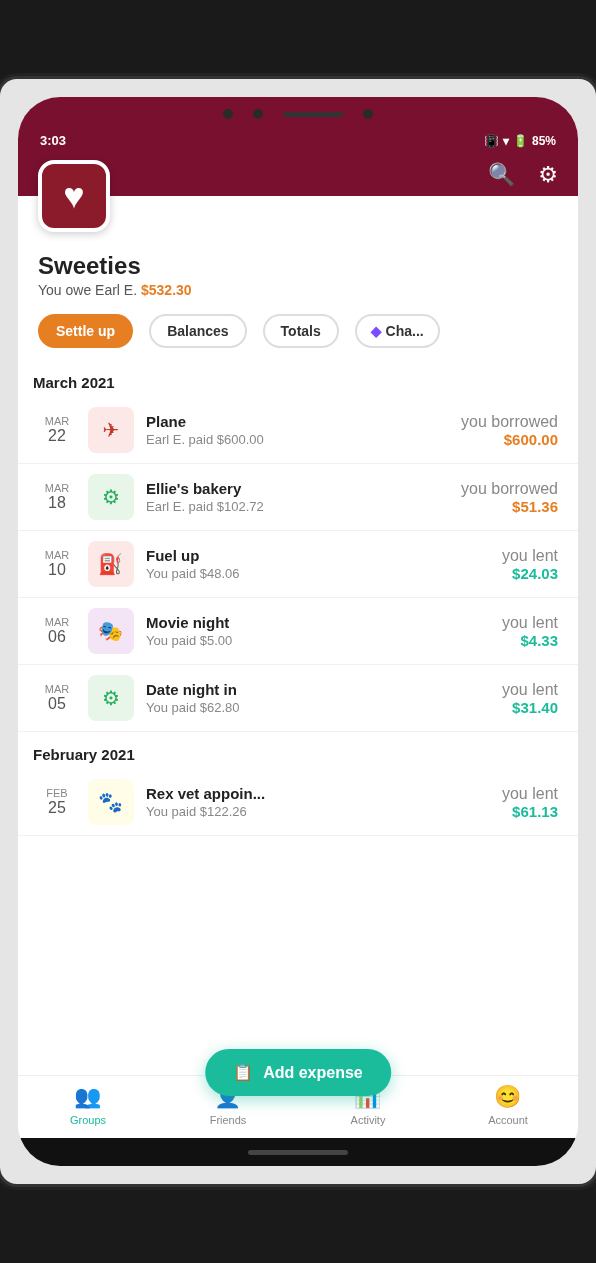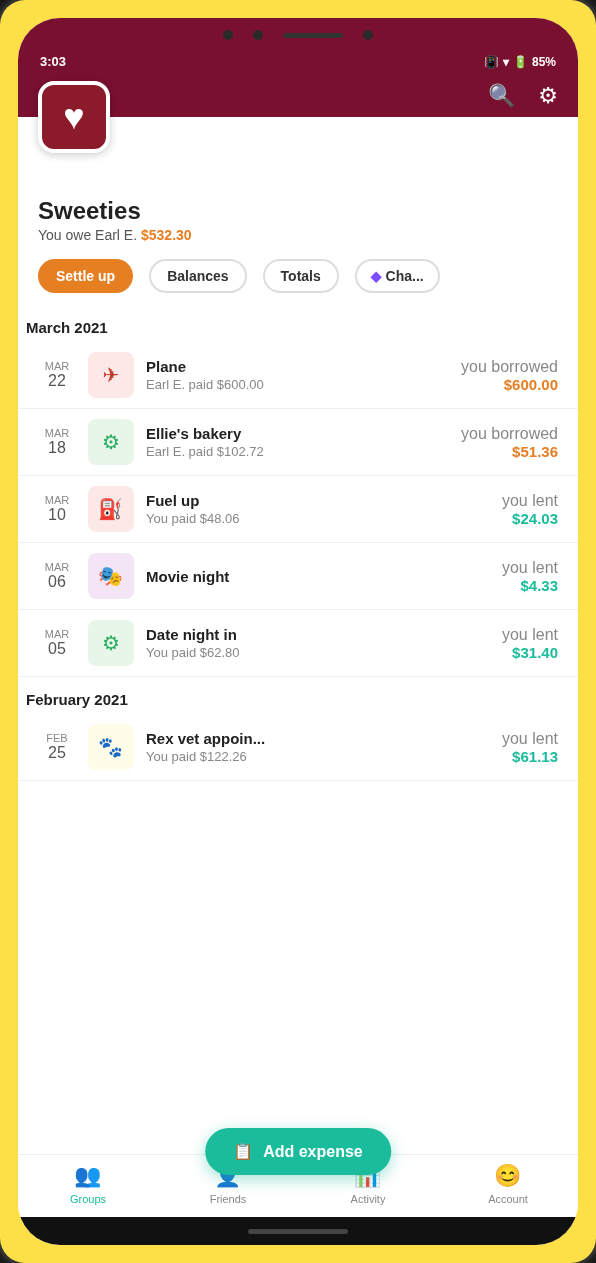--- a/index.html
+++ b/index.html
@@ -6,23 +6,23 @@
     body {
       background: #1a1a1a;
       display: flex;
       justify-content: center;
       align-items: center;
       min-height: 100vh;
       font-family: 'Helvetica Neue', Arial, sans-serif;
     }
     .phone-frame {
       width: 596px;
-      height: 1263px;
-      background: #fde047;
-      border-radius: 25px;
+      height: 1105px;
+      background: #e5e5e5;
+      border-radius: 17px;
       position: relative;
       overflow: hidden;
       box-shadow: 0 0 0 3px #333, 0 0 0 6px #222;
     }
     .phone-screen {
       position: absolute;
       top: 18px;
       left: 18px;
       right: 18px;
       bottom: 18px;
@@ -75,21 +75,20 @@
     }
     .app-icon-heart {
       color: white;
       font-size: 36px;
       line-height: 1;
     }
     
     .group-info {
       padding: 8px 20px 12px;
       background: #fff;
-      margin-top: 24px;
     }
     .group-name {
       font-size: 24px;
       font-weight: 700;
       color: #222;
     }
     .group-owe {
       font-size: 14px;
       color: #555;
       margin-top: 2px;
@@ -139,21 +138,21 @@
       align-items: center;
       gap: 4px;
     }
     
     .content {
       flex: 1;
       overflow-y: auto;
       background: #fff;
     }
     .month-header {
-      padding: 14px 8px 6px;
+      padding: 14px 15px 6px;
       font-size: 15px;
       font-weight: 700;
       color: #222;
     }
     .expense-item {
       display: flex;
       align-items: center;
       padding: 10px 20px;
       border-bottom: 1px solid #f0f0f0;
     }
@@ -400,20 +399,21 @@
       <div class="expense-item">
         <div class="expense-date">
           <div class="expense-date-month">Mar</div>
           <div class="expense-date-day">06</div>
         </div>
         <div class="expense-icon icon-bg-purple" style="color:#8e44ad;">
           <span>🎭</span>
         </div>
         <div class="expense-details">
           <div class="expense-name">Movie night</div>
+          <div class="expense-paid">You paid $5.00</div>
         </div>
         <div class="expense-amount">
           <div class="expense-label">you lent</div>
           <div class="amount-lent">$4.33</div>
         </div>
       </div>
 
       <div class="expense-item">
         <div class="expense-date">
           <div class="expense-date-month">Mar</div>

